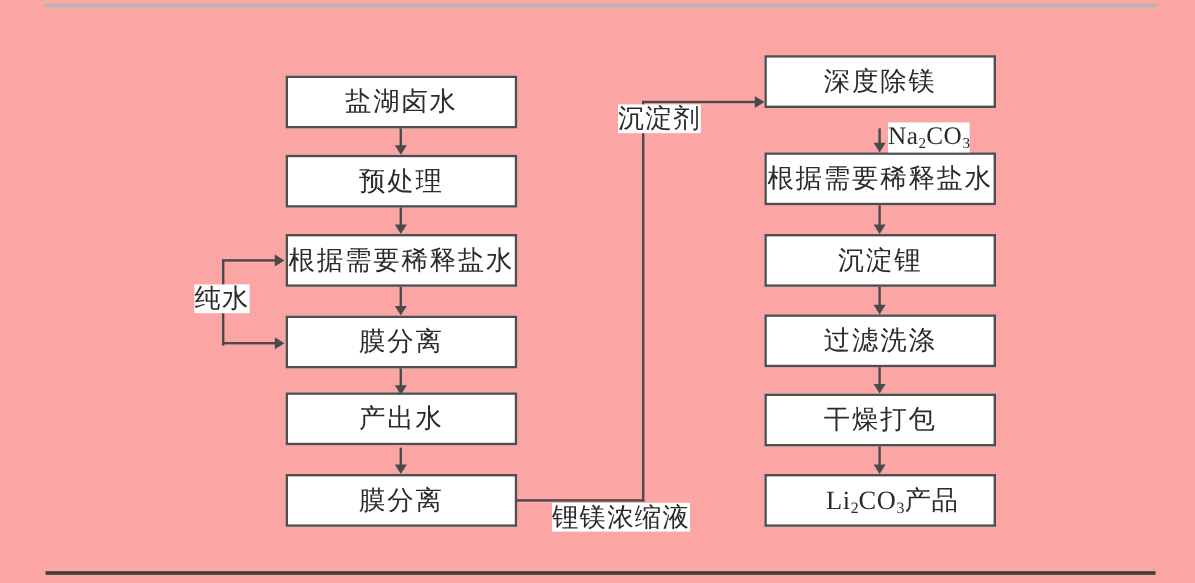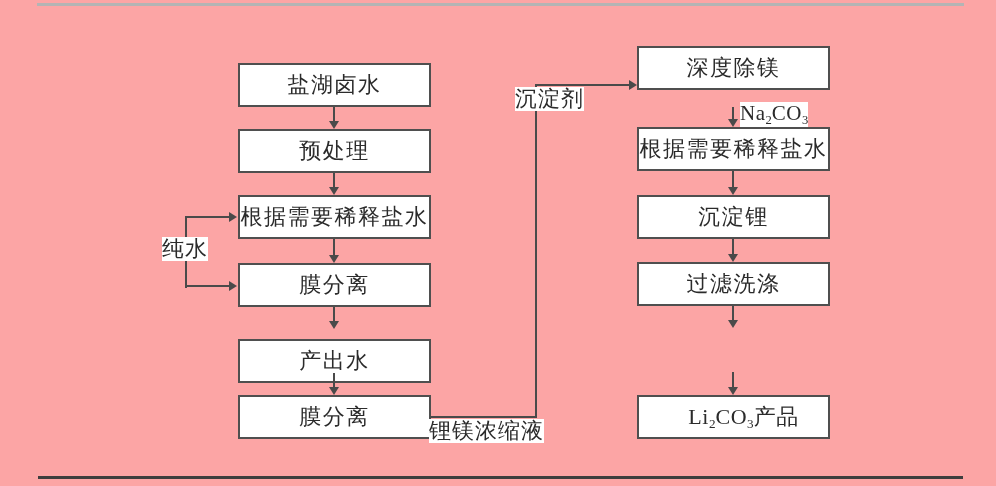--- a/index.html
+++ b/index.html
@@ -75,21 +75,21 @@
   </div>
   <div class="box col-l" style="top:129px;">
     <span>预处理</span>
   </div>
   <div class="box col-l" style="top:195px;text-align:right;">
     <span>根据需要稀释盐水</span>
   </div>
   <div class="box col-l" style="top:263px;">
     <span>膜分离</span>
   </div>
-  <div class="box col-l" style="top:339px;">
+  <div class="box col-l" style="top:327px;">
     <span>产出水</span>
   </div>
   <div class="box col-l" style="top:395px;">
     <span>膜分离</span>
   </div>
 
   <div class="varrow" style="left:333px;top:107px;height:15px;"></div>
   <div class="varrow" style="left:333px;top:173px;height:15px;"></div>
   <div class="varrow" style="left:333px;top:239px;height:17px;"></div>
   <div class="varrow" style="left:333px;top:307px;height:15px;"></div>
@@ -97,33 +97,36 @@
 
   <div class="seg" style="left:185px;top:217px;width:2px;height:71px;"></div>
   <div class="harrow" style="left:185px;top:216px;width:45px;"></div>
   <div class="harrow" style="left:185px;top:285px;width:45px;"></div>
   <div class="flabel" style="left:162px;top:237px;text-align:center;">纯水</div>
 
   <div class="seg" style="left:430px;top:416px;width:107px;height:2px;"></div>
   <div class="seg" style="left:535px;top:84px;width:2px;height:334px;"></div>
   <div class="harrow" style="left:535px;top:84px;width:95px;"></div>
   <div class="flabel" style="left:515px;top:87px;">沉淀剂</div>
-  <div class="flabel" style="left:429px;top:419px;">锂镁浓缩液</div>
+  <div class="flabel" style="left:460px;top:419px;">锂镁浓缩液</div>
 
   <div class="box col-r" style="top:46px;align-items:center;">
     <span>深度除镁</span>
   </div>
   <div class="box col-r" style="top:127px;">
     <span>根据需要稀释盐水</span>
   </div>
   <div class="box col-r" style="top:195px;">
     <span>沉淀锂</span>
   </div>
   <div class="box col-r" style="top:262px;">
     <span>过滤洗涤</span>
+  </div>
+  <div class="box col-r" style="top:328px;">
+    <span>干燥打包</span>
   </div>
   <div class="box col-r chem" style="top:395px;padding-left:20px;">
     <span><span>Li</span><span class="sub">2</span><span>CO</span><span class="sub">3</span><span>产品</span></span>
   </div>
 
   <div class="varrow" style="left:732px;top:107px;height:13px;"></div>
   <div class="varrow" style="left:732px;top:171px;height:17px;"></div>
   <div class="varrow" style="left:732px;top:239px;height:16px;"></div>
   <div class="varrow" style="left:732px;top:306px;height:15px;"></div>
   <div class="varrow" style="left:732px;top:372px;height:16px;"></div>

